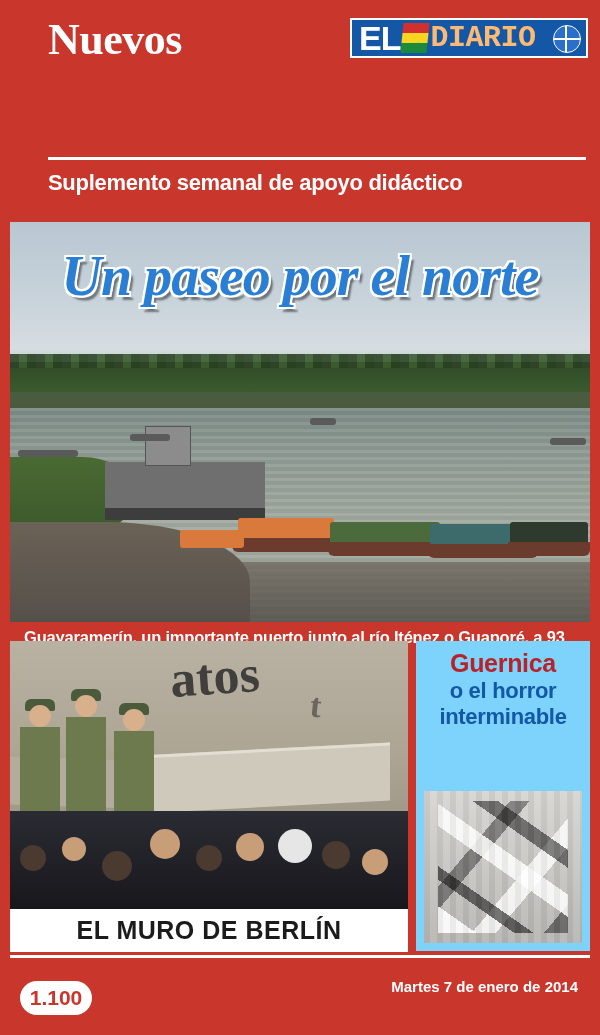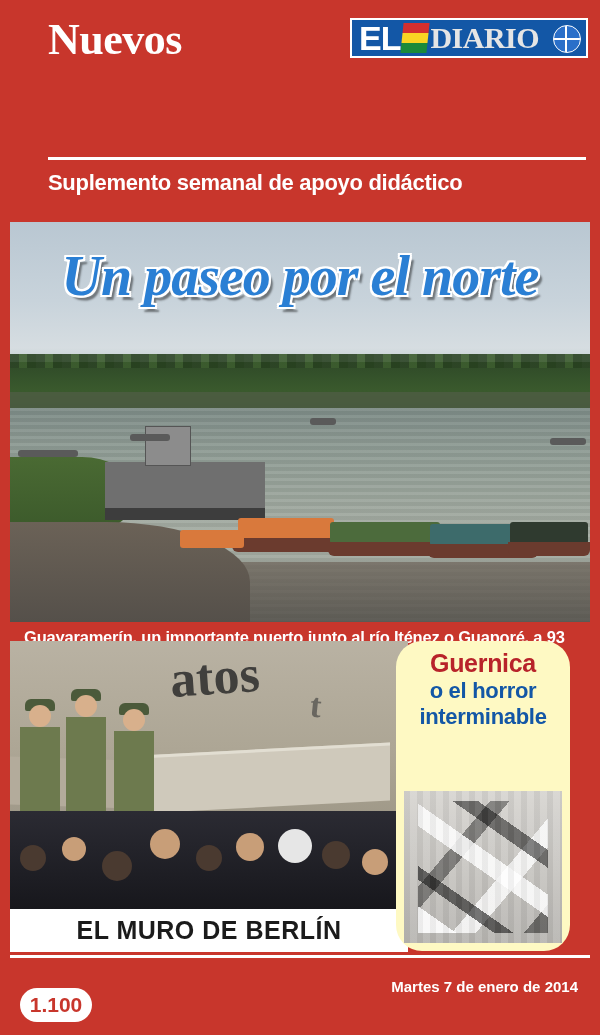--- a/index.html
+++ b/index.html
@@ -81,22 +81,22 @@
     margin: 0 2px;
     position: relative;
     flex: 0 0 auto;
     transform: skewX(-6deg);
   }
   .logo-flag span { display:block; height: 33.33%; width: 100%; }
   .fl-r { background: #d32f2f; }
   .fl-y { background: #f9d423; }
   .fl-g { background: #1b8a3a; }
   .logo-diario {
-    color: #e5e5e5;
-    font-family: Liberation Serif, serif;
+    color: #fdba74;
+    font-family: Liberation Mono, monospace;
     font-weight: bold;
     font-size: 30px;
     letter-spacing: -0.5px;
   }
   .logo-globe {
     position: absolute;
     right: 5px; top: 5px;
     width: 28px; height: 28px;
     border-radius: 50%;
     background: #2a6fc9;
@@ -277,25 +277,24 @@
   .berlin-bar span {
     color: #1b1b1b;
     font-weight: bold;
     font-size: 25px;
     letter-spacing: 0.5px;
   }
 
   
   .guernica-box {
     position: absolute;
-    left: 396px; top: 641px;
+    left: 416px; top: 641px;
     width: 174px; height: 310px;
-    background: #fef9c3;
-    overflow: hidden;
-    border-radius: 26px;
+    background: #7dd3fc;
+    overflow: hidden;
   }
   .g-title {
     text-align: center;
     padding-top: 8px;
   }
   .g-l1 {
     display:block;
     color: #b8232a;
     font-weight: bold;
     font-size: 25px;
@@ -334,21 +333,21 @@
     left: 0; top: 960px;
     width: 600px; height: 75px;
     background: #c8362c;
   }
   .footer-rule {
     position:absolute; left: 10px; top: -5px; width: 580px; height: 3px;
     background:#ffffff;
   }
   .issue {
     position: absolute;
-    left: 20px; top: 28px;
+    left: 20px; top: 21px;
     width: 72px; height: 34px;
     background: #ffffff;
     border-radius: 17px;
     display:flex; align-items:center; justify-content:center;
     color: #c8362c;
     font-weight: bold;
     font-size: 21px;
   }
   .date {
     position: absolute;

